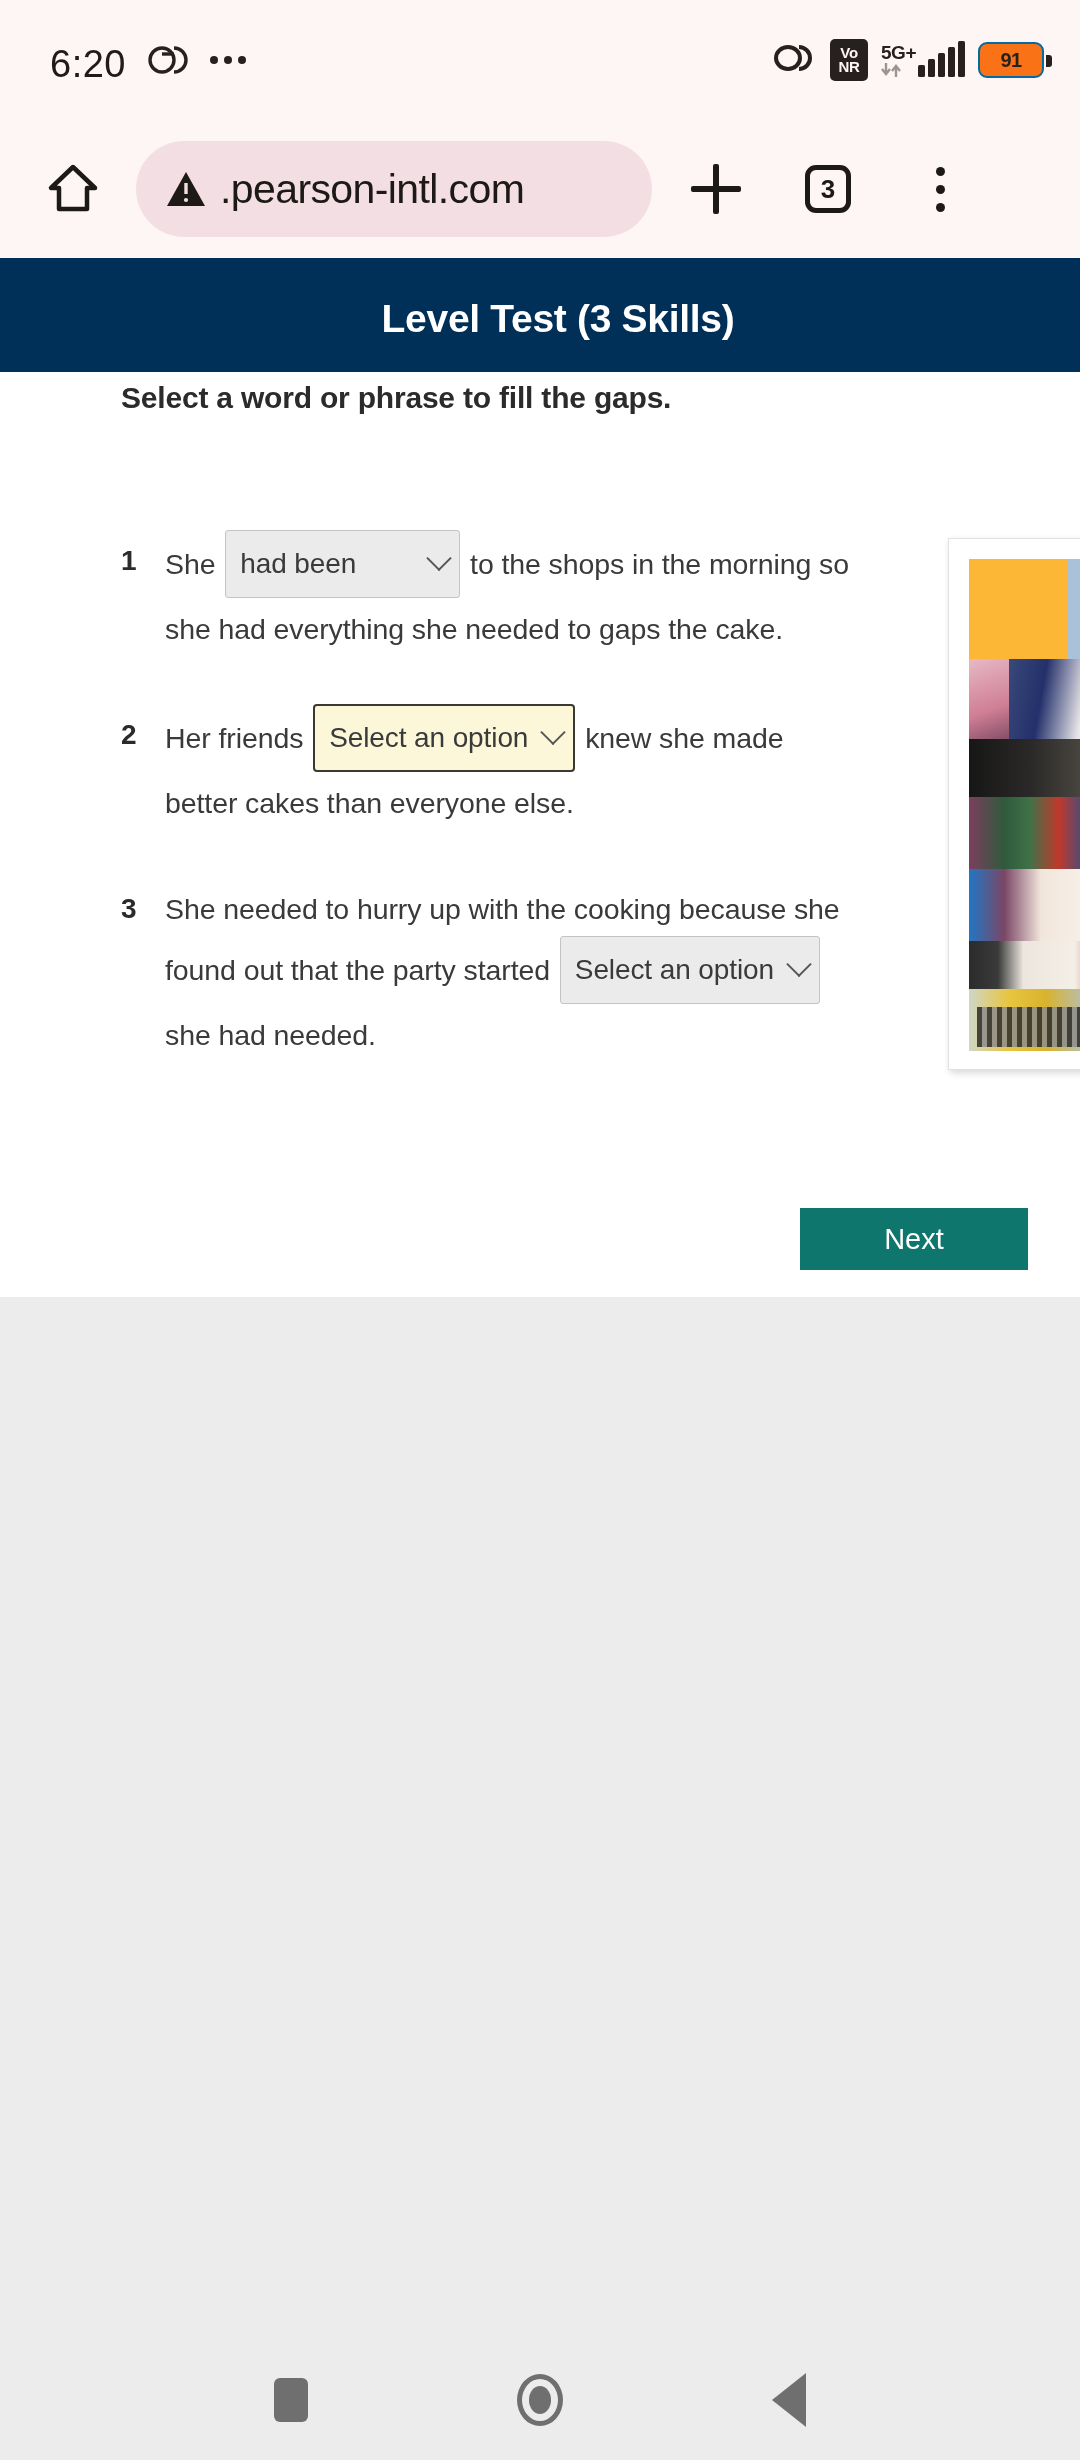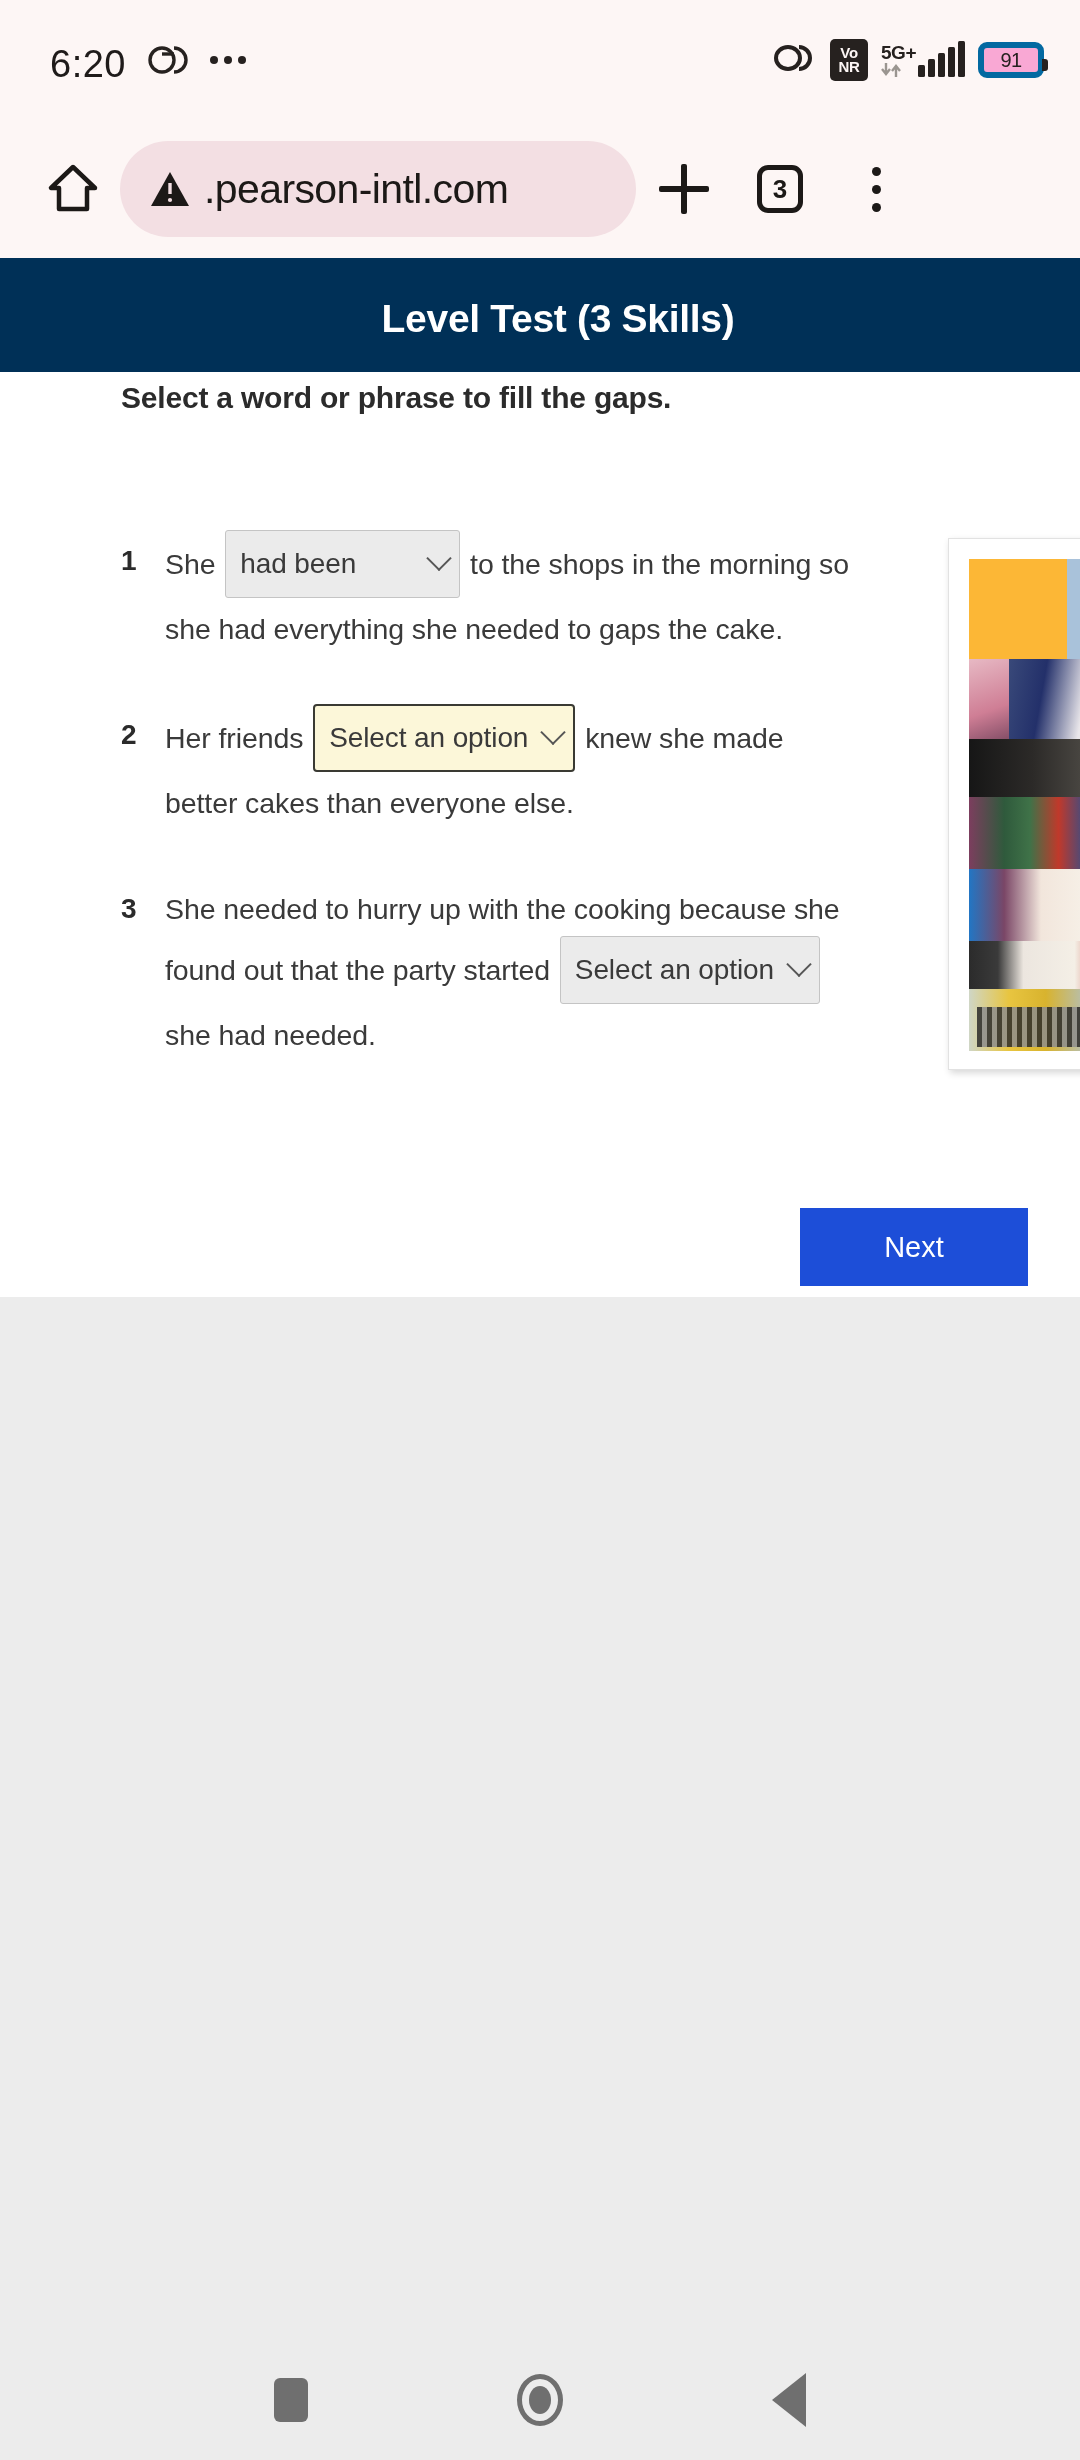--- a/index.html
+++ b/index.html
@@ -62,45 +62,46 @@
   .bars { display: flex; align-items: flex-end; gap: 3px; height: 34px; }
   .bars b { display: block; width: 7px; background: #26211f; border-radius: 1.5px; }
   .bars b:nth-child(1){ height: 12px; }
   .bars b:nth-child(2){ height: 18px; }
   .bars b:nth-child(3){ height: 24px; }
   .bars b:nth-child(4){ height: 30px; }
   .bars b:nth-child(5){ height: 36px; }
   .battery {
     position: relative;
     width: 66px; height: 36px;
-    border: 6px solid #0369a1;
+    border: 2px solid #0369a1;
     border-radius: 9px;
     display: flex; align-items: center; justify-content: center;
-    background: #f9a8d4;
+    background: #f97316;
+    font-weight: bold;
   }
   .battery:after {
     content: "";
     position: absolute;
     right: -10px; top: 11px;
     width: 6px; height: 12px;
     background: #26211f;
     border-radius: 0 3px 3px 0;
   }
   .battery span { font-size: 20px; color: #26211f; letter-spacing: -0.5px;}
 
   
   .browserbar {
     position: absolute;
     top: 120px; left: 0;
     width: 1080px; height: 138px;
     background: #fdf6f5;
     display: flex;
     align-items: center;
     padding: 0 30px 0 34px;
-    gap: 0;
+    gap: 16px;
   }
   .home-btn { width: 78px; display:flex; align-items:center; justify-content:center; }
   .urlpill {
     flex: 0 0 auto;
     width: 516px;
     height: 96px;
     background: #f3dfe3;
     border-radius: 48px;
     display: flex;
     align-items: center;
@@ -261,22 +262,22 @@
            background: linear-gradient(90deg,#cfd6c6 0%,#e8c540 25%,#d8b32e 48%,#b7bfae 72%,#f0ecd8 100%); }
   .ph-cart{ position:absolute; left:8px; top:448px; width:150px; height:40px;
            background: repeating-linear-gradient(90deg,#2a2a2a 0 5px,#8d8d8d 5px 10px); opacity:.85; }
 
   
   .nextbtn {
     position: absolute;
     top: 1208px;
     left: 800px;
     width: 228px;
-    height: 78px;
-    background: #1d4ed8;
+    height: 62px;
+    background: #0f766e;
     color: #ffffff;
     font-size: 29px;
     display: flex;
     align-items: center;
     justify-content: center;
     border: none;
     font-family: "Liberation Sans", sans-serif;
   }
 
   

